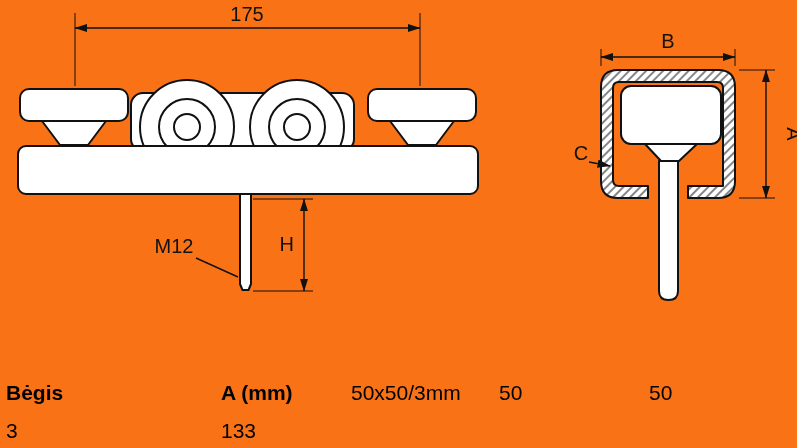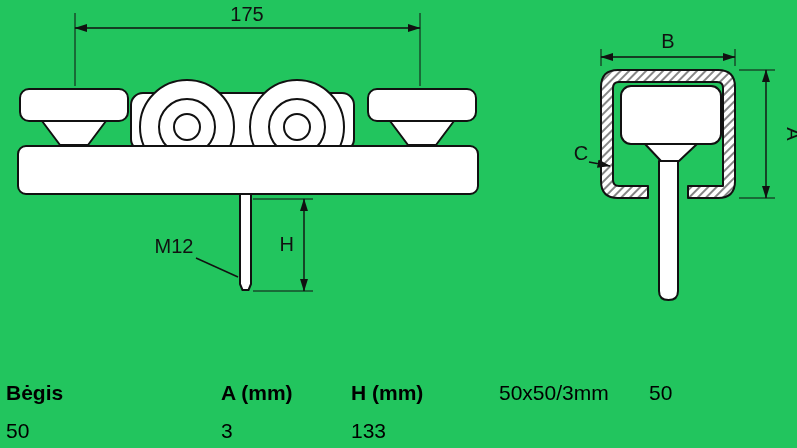--- a/index.html
+++ b/index.html
@@ -1,17 +1,17 @@
 <!DOCTYPE html>
 <html><head>
 <meta charset="utf-8">
 <style>
   html,body{margin:0;padding:0;background:#fff;}
   .page{
-    width:797px;height:448px;background:#22c55e;overflow:hidden;
+    width:797px;height:448px;background:#f97316;overflow:hidden;
     font-family:"Liberation Sans",sans-serif;color:#000;position:relative;
   }
   svg text{font-family:"Liberation Sans",sans-serif;fill:#111;}
   .dim-label{font-size:20px;}
   .spec-table{
     display:grid;
     grid-template-columns:215px 130px 148px 150px 148px;
     padding:0 4px 0 6px;
     margin-top:22px;
   }
@@ -120,21 +120,20 @@
         <text x="581" y="160" text-anchor="middle" class="dim-label">C</text>
         <line x1="589" y1="162" x2="610" y2="166" stroke="#111" stroke-width="1.4" marker-end="url(#arr)"></line>
       </g>
     </g>
   </svg>
 
   
   <div class="spec-table">
     <div class="cell head left">Bėgis</div>
     <div class="cell head right">A (mm)</div>
-    <div class="cell head right">H (mm)</div>
 
     <div class="cell left">50x50/3mm</div>
     <div class="cell right">50</div>
     <div class="cell right">50</div>
     <div class="cell right">3</div>
     <div class="cell right">133</div>
   </div>
 
 </div>
 

